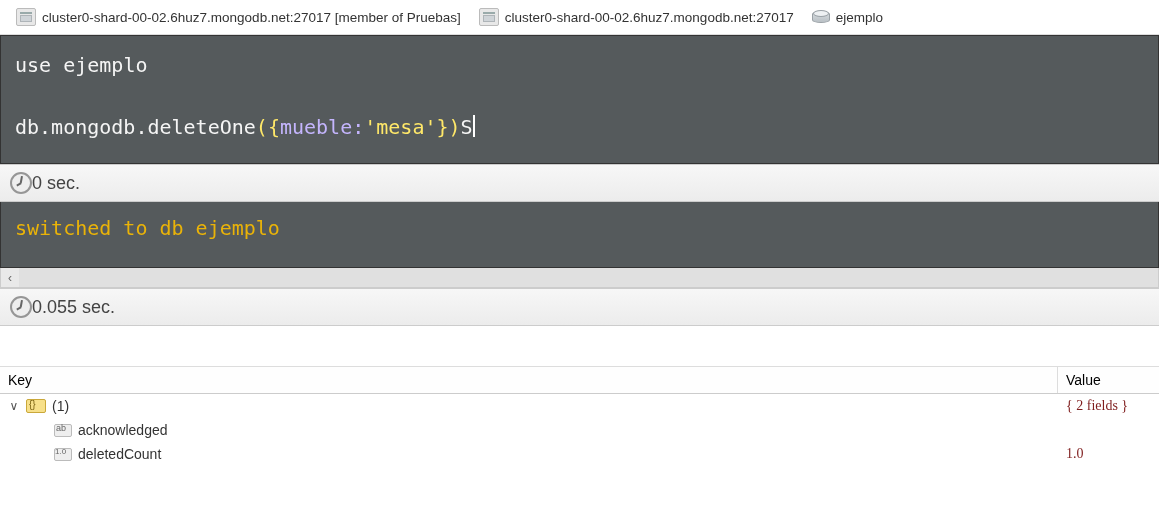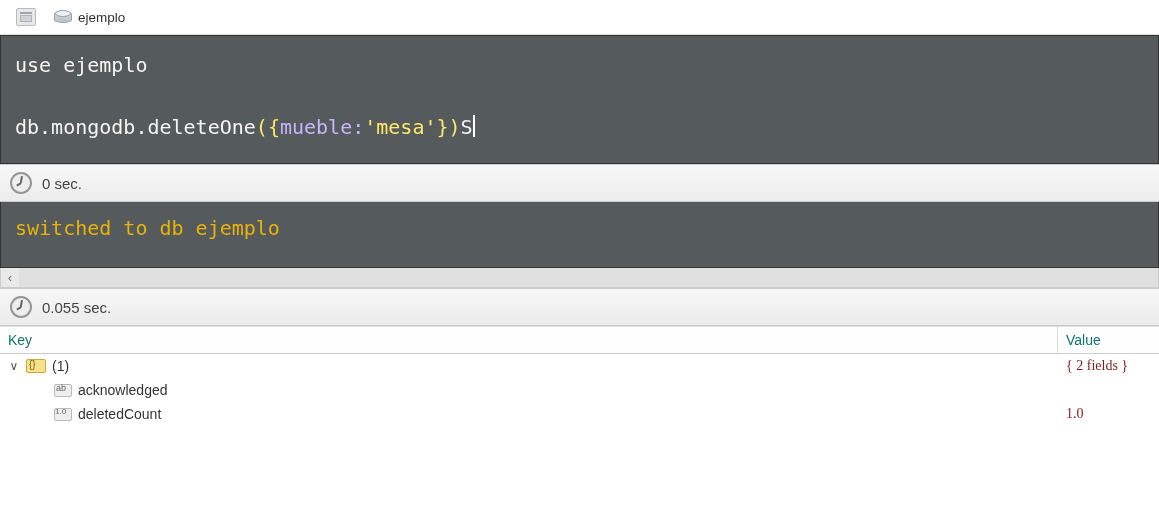--- a/index.html
+++ b/index.html
@@ -61,25 +61,25 @@
   .tok-name { color: #f5f5f5; }
   .tok-paren, .tok-brace { color: #ffe869; }
   .tok-key { color: #c4b5fd; }
   .tok-str { color: #ffe869; }
   .caret {
     display:inline-block; width:2px; height:22px; background:#fff; vertical-align:-3px;
   }
   .editor .tail { color:#f5f5f5; }
 
   .timebar {
-    display:flex; align-items:center; gap:10px;
+    display:flex; align-items:center; 
     background: linear-gradient(#f7f7f7,#ececec);
     border: 1px solid #ccc; border-left:none; border-right:none;
     padding: 7px 10px;
-    font-size: 15px;
+    font-size: 18px;
     color:#444;
   }
   .ic-clock{
     width:22px; height:22px; border:2px solid #969696; border-radius:50%; position:relative;
     background:#eee;
   }
   .ic-clock::before{content:""; position:absolute; left:50%; top:50%; width:1.5px; height:7px; background:#666; transform-origin:top; transform:translate(-50%,0) rotate(190deg);}
   .ic-clock::after{content:""; position:absolute; left:50%; top:50%; width:1.5px; height:5px; background:#666; transform-origin:top; transform:translate(-50%,0) rotate(60deg);}
 
   .output {
@@ -96,23 +96,24 @@
   }
   .scrollrow .arrow{
     width:18px; text-align:center; font-size:12px; color:#666; user-select:none;
   }
   .scrollrow .track{ flex:1; background:#e0e0e0; height:100%; }
 
   .kv-head{
     display:flex;
     border-bottom:1px solid #ccc;
     font-size:14px;
-    color:#0f766e;
+    color:#000000;
     background:#fefefe;
     border-top:1px solid #ddd;
+    margin-top:40px;
   }
   .kv-head .kcol{ flex: 0 0 1058px; padding:5px 8px; border-right:1px solid #ddd;}
   .kv-head .vcol{ flex: 1; padding:5px 8px; }
 
   .kv-body{ font-size:14px; }
   .row{ display:flex; }
   .row .kcol{ flex:0 0 1058px; padding:4px 8px; display:flex; align-items:center; gap:6px; }
   .row .vcol{ flex:1; padding:4px 8px; color:#7f1d1d;font-family:Liberation Serif, serif; }
   .chev{
     display:inline-block; width:12px; text-align:center; color:#555; font-size:12px;
@@ -127,20 +128,25 @@
   .indent1{ padding-left: 54px !important; }
   .indent0{ padding-left: 8px; }
 
 </style>
 </head>
 <body>
 
 <div class="breadcrumb">
   <div class="bc-item">
     <span class="ic-server"></span>
+    <span class="txt">cluster0-shard-00-02.6huz7.mongodb.net:27017 [member of Pruebas]</span>
+  </div>
+  <div class="bc-item">
+    <span class="ic-server"></span>
+    <span class="txt">cluster0-shard-00-02.6huz7.mongodb.net:27017</span>
   </div>
   <div class="bc-item">
     <span class="ic-db"></span>
     <span class="txt">ejemplo</span>
   </div>
 </div>
 
 <div class="editor"><span class="tok-kw">use</span> <span class="tok-name">ejemplo</span>
 
 <span class="tok-name">db.mongodb.deleteOne</span><span class="tok-paren">(</span><span class="tok-brace">{</span><span class="tok-key">mueble:</span><span class="tok-str">'mesa'</span><span class="tok-brace">}</span><span class="tok-paren">)</span><span class="tail">S</span><span class="caret"></span></div>

